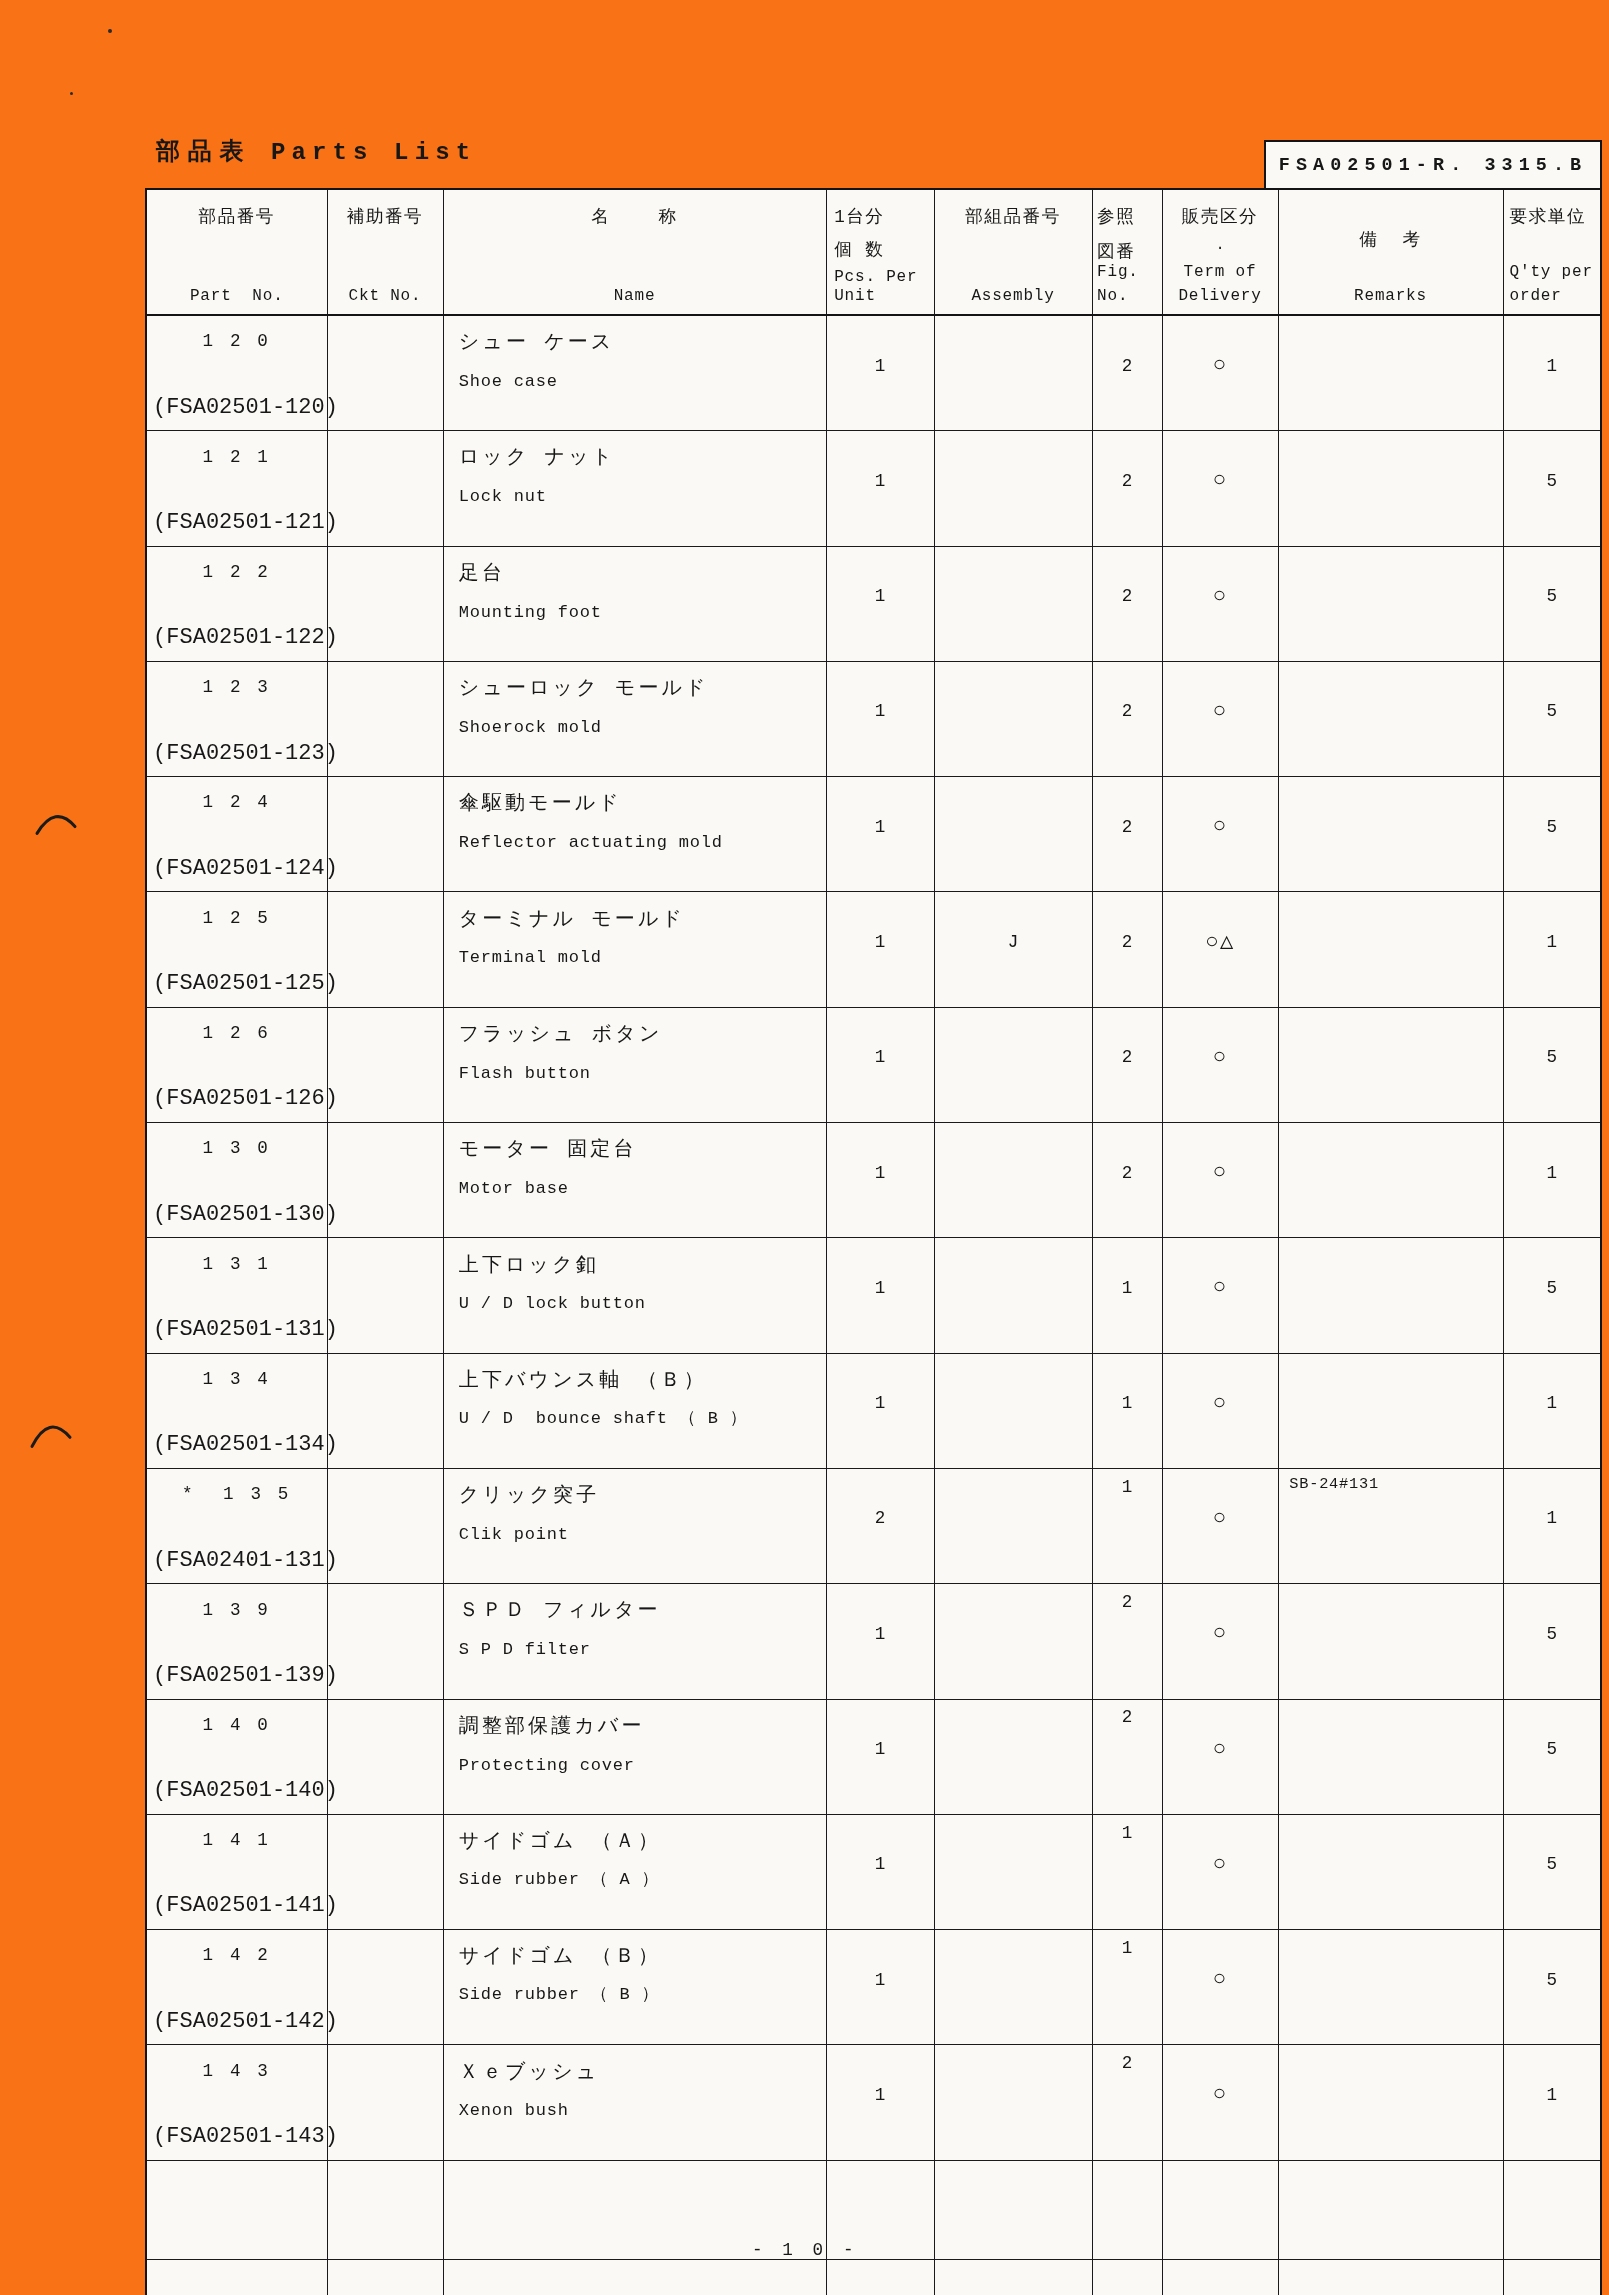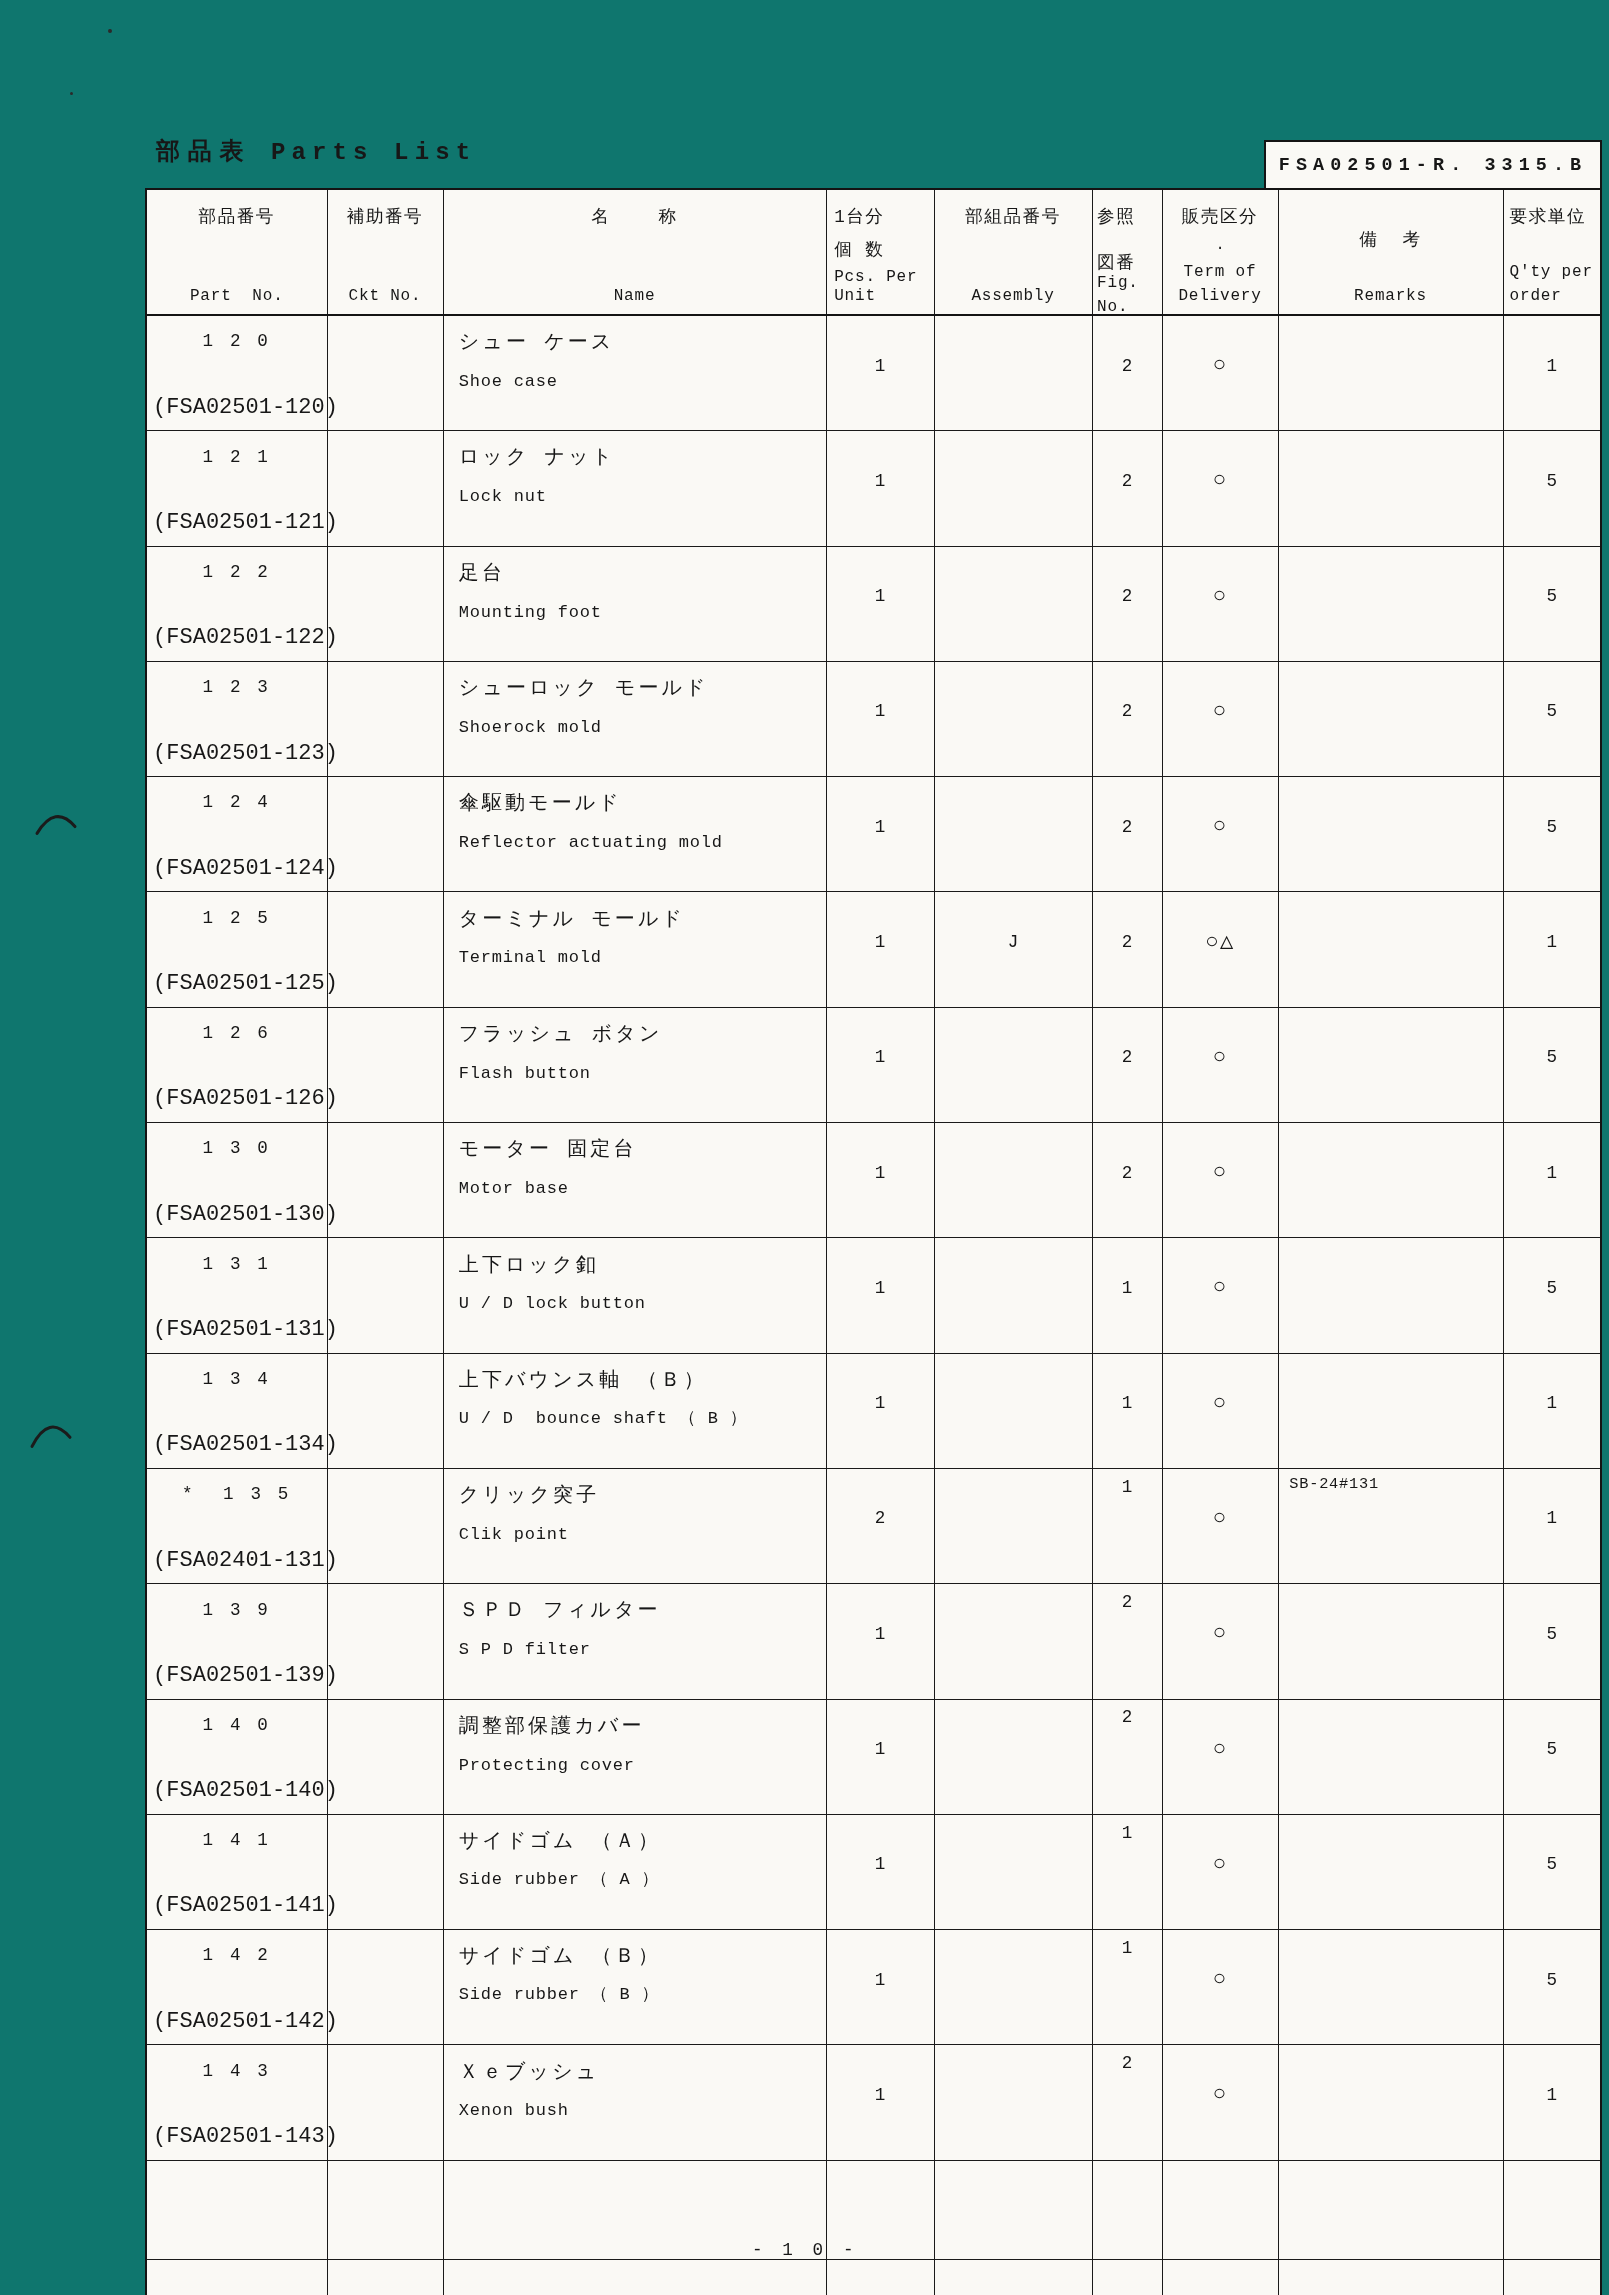--- a/index.html
+++ b/index.html
@@ -1,17 +1,17 @@
 <!DOCTYPE html>
 <html style="font-size:12.2px"><head>
 <meta charset="utf-8">
 <style>
   html,body{margin:0;padding:0;background:#e9e7e1;}
   .page{
-    position:relative;width:1610px;height:2295px;background:#0f766e;
+    position:relative;width:1610px;height:2295px;background:#f97316;
     font-family:"Liberation Mono","DejaVu Sans Mono",monospace;color:#171717;
     overflow:hidden;
   }
   .speck{position:absolute;background:#2a2a2a;border-radius:50%;}
   .title{position:absolute;left:156px;top:135px;font-size:24px;font-weight:700;white-space:nowrap;}
   .title .tjp{letter-spacing:7.7px;}
   .title .ten{letter-spacing:6.1px;margin-left:20px;}
   .docbox{
     position:absolute;left:1264px;top:140px;width:334px;height:47px;
     border:2.3px solid #141414;display:flex;align-items:center;justify-content:center;
@@ -114,21 +114,21 @@
           </div>
         </th>
         <th>
           <div class="hwrap">
             <span class="hjp">部組品番号</span>
             <span class="hen">Assembly</span>
           </div>
         </th>
         <th>
           <div class="hwrap left" style="padding-left:4.6px;">
-            <span class="hgroup" style="gap:22px;">
+            <span class="hgroup" style="gap:11px;">
               <span class="hjp">参照</span>
               <span class="hjp">図番</span>
             </span>
             <span class="hgroup" style="gap:6.1px;">
               <span class="hen">Fig.</span>
               <span class="hen">No.</span>
             </span>
           </div>
         </th>
         <th>

